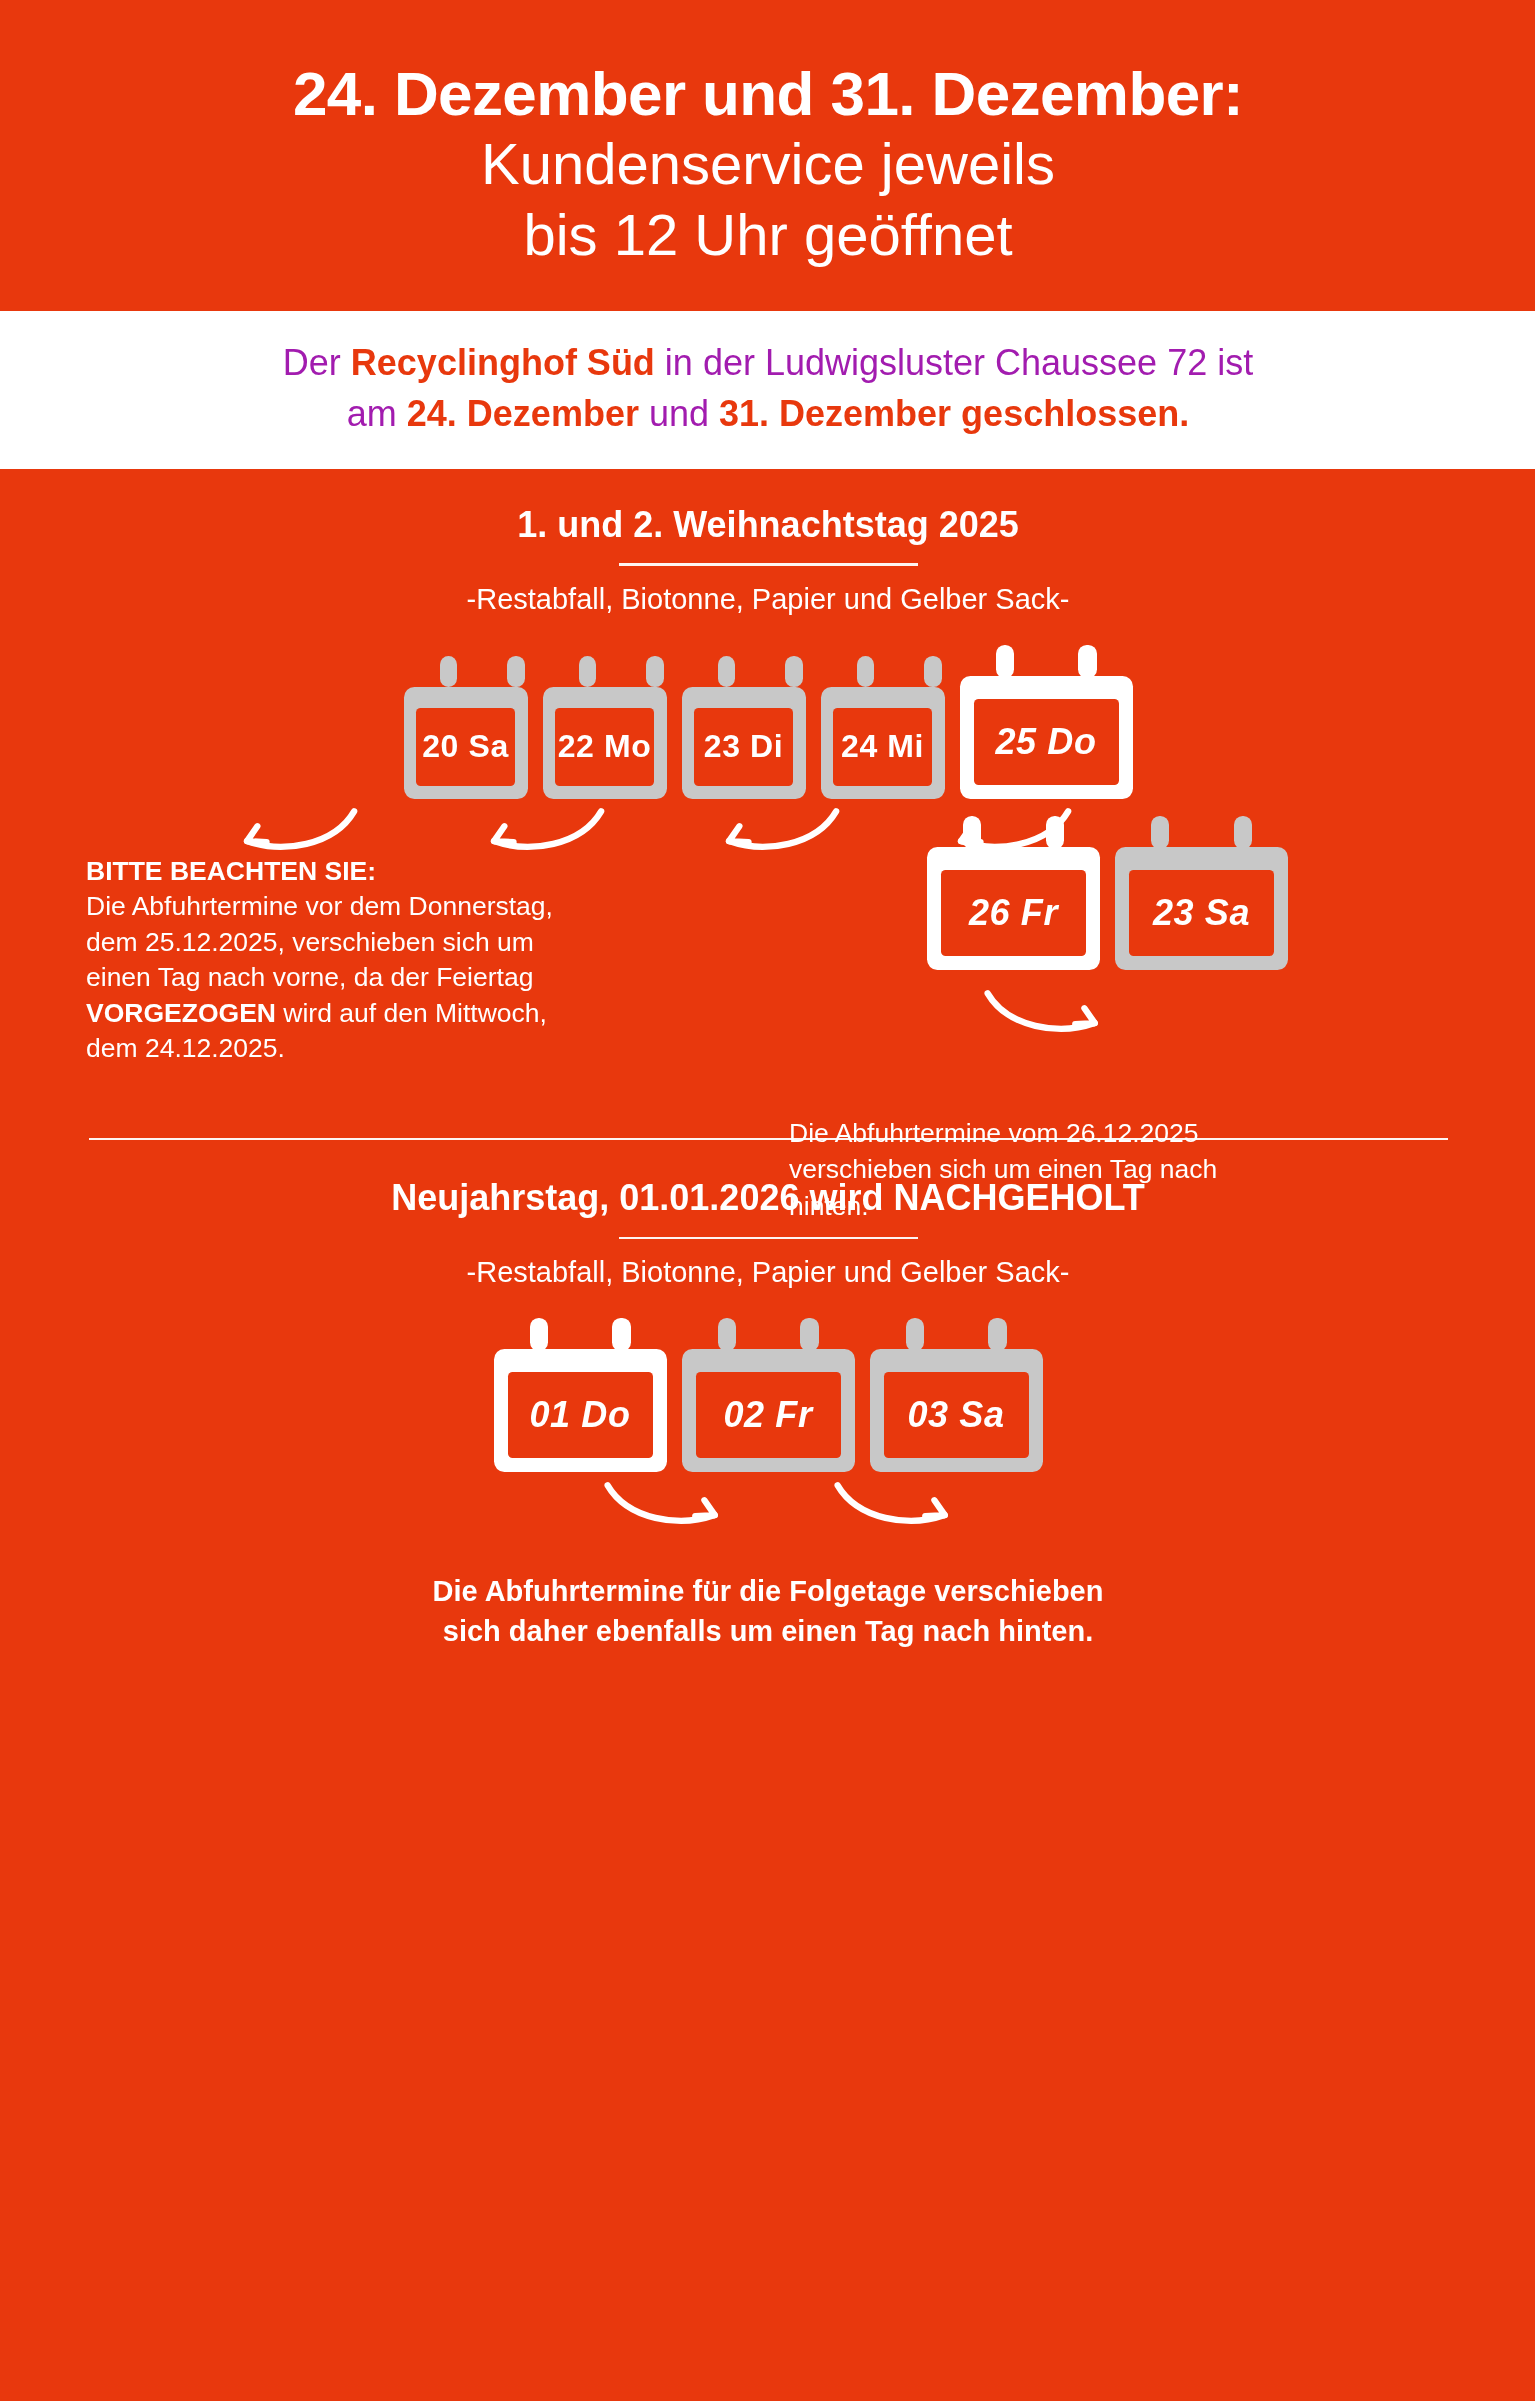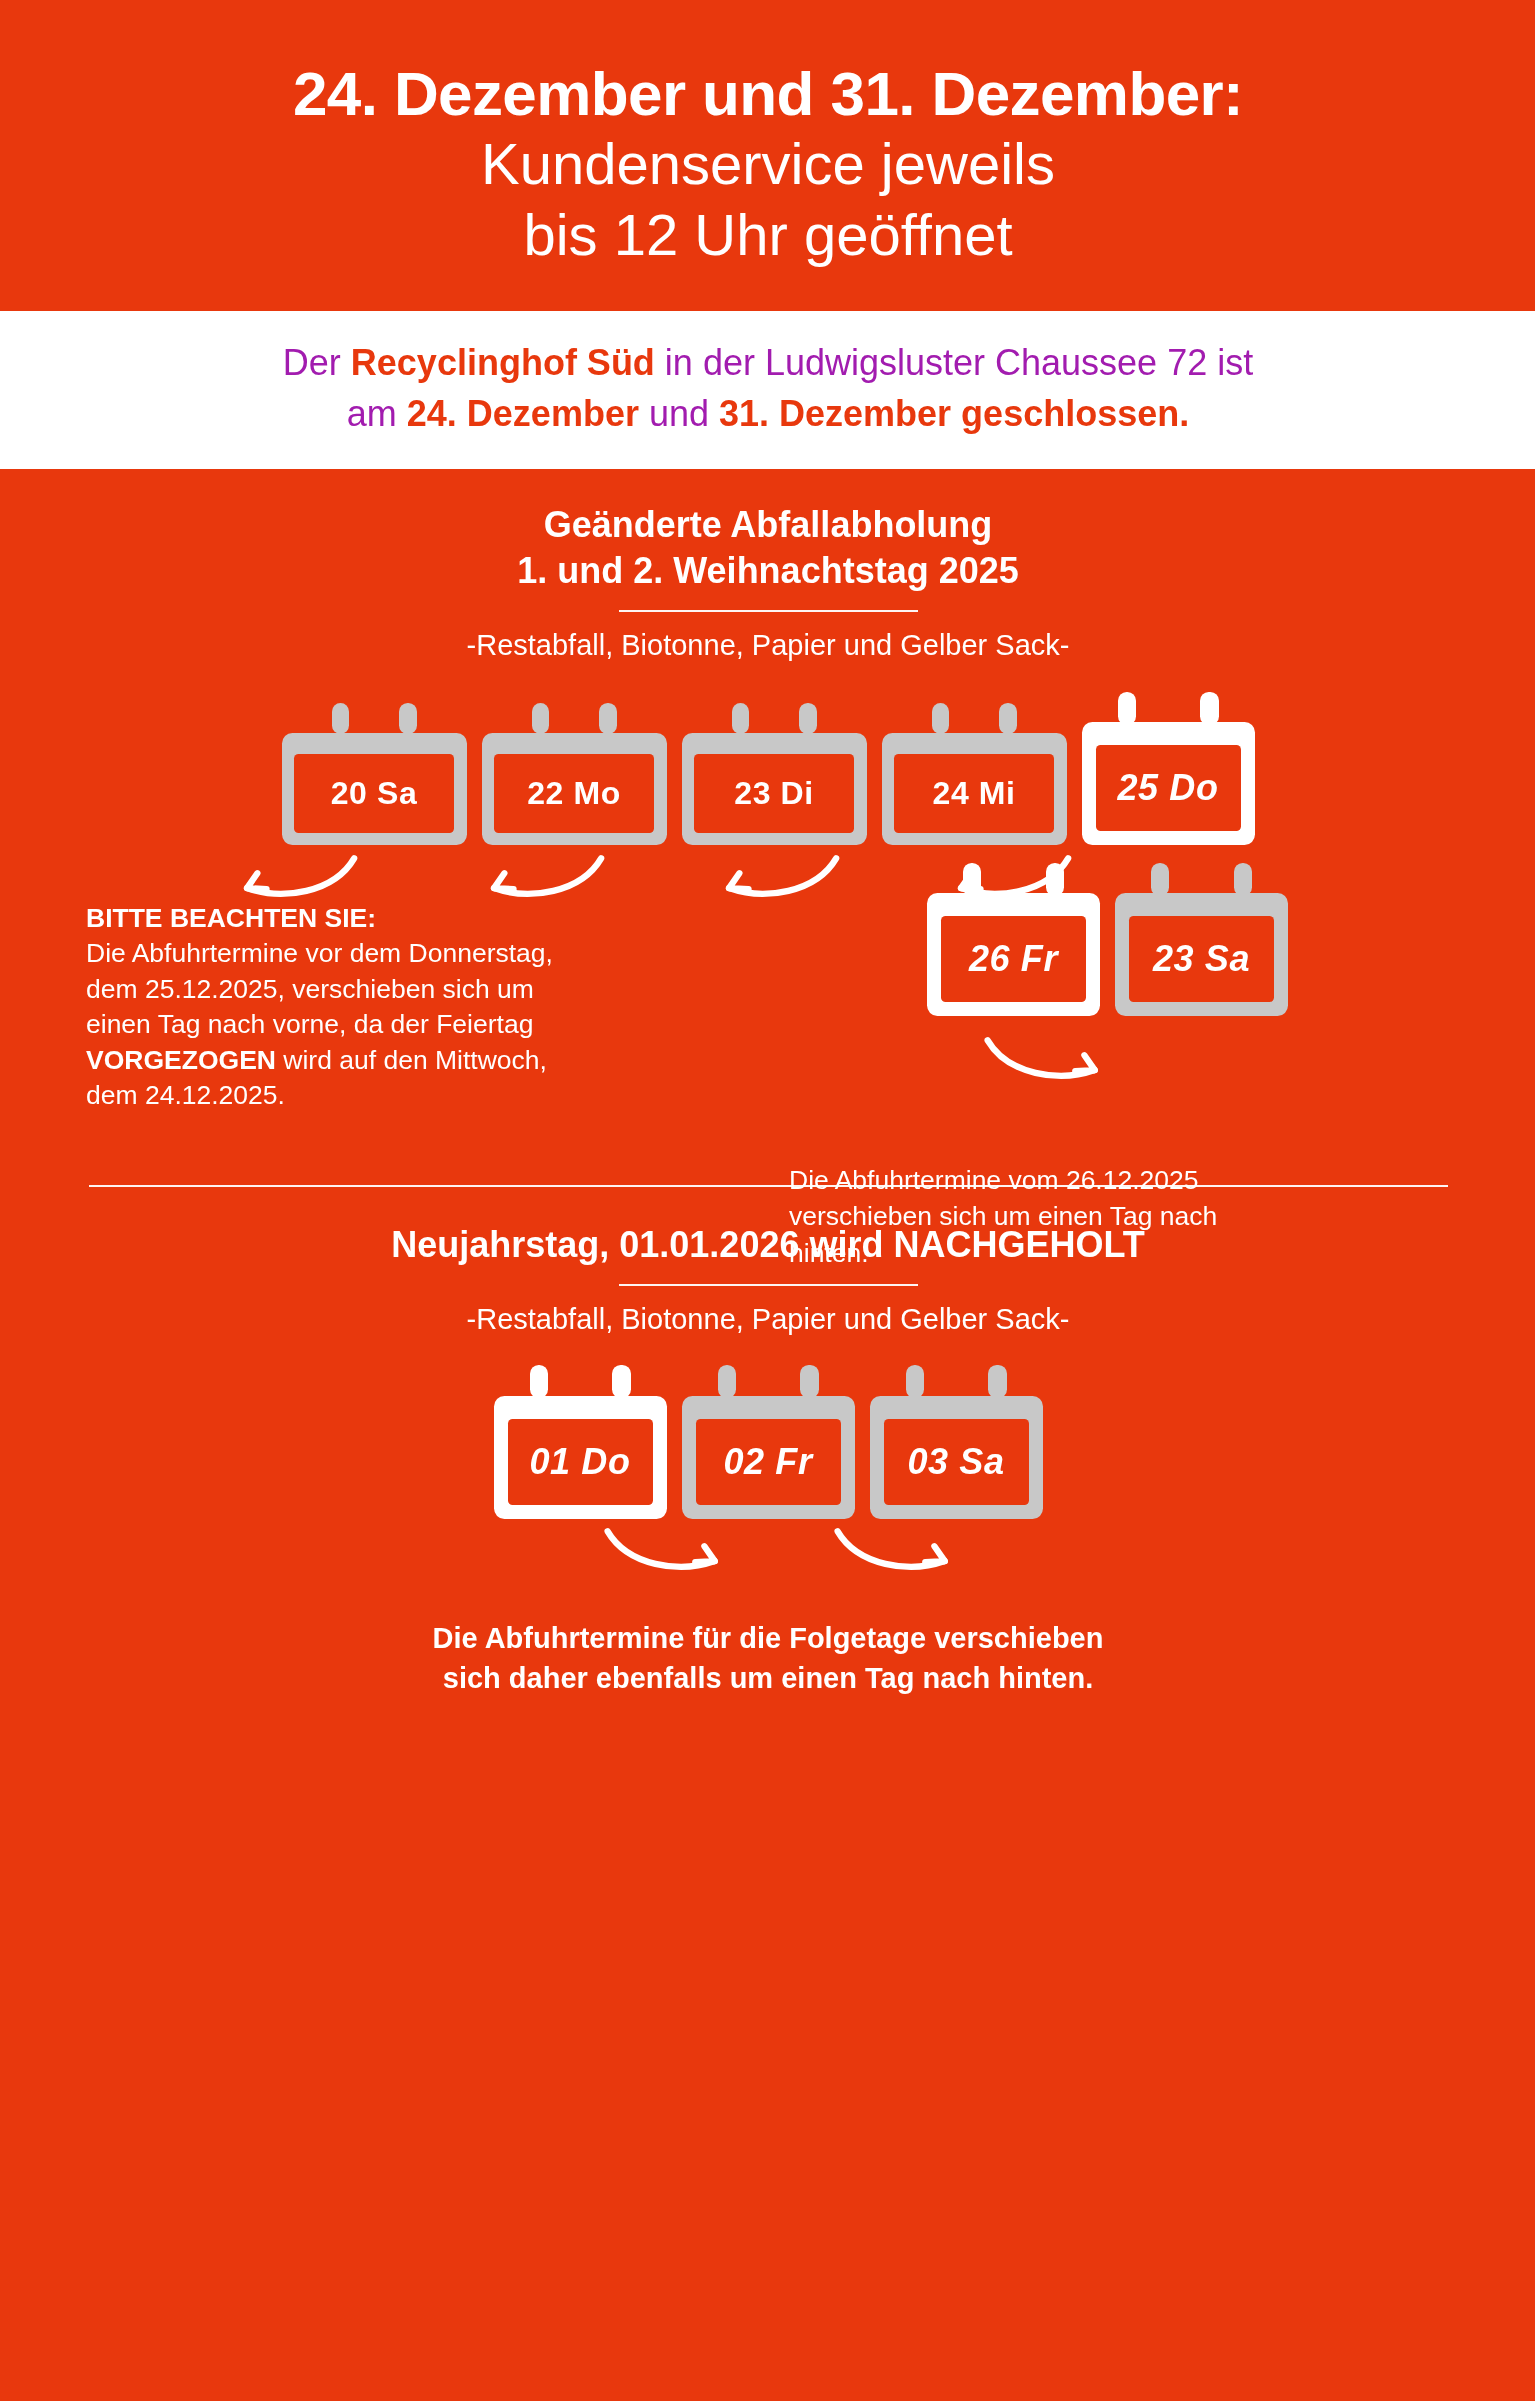--- a/index.html
+++ b/index.html
@@ -70,21 +70,21 @@
   
   .cal-row {
     display: flex;
     justify-content: center;
     align-items: flex-end;
     gap: 15px;
     margin-top: 26.5px;
   }
   .cal {
     position: relative;
-    width: 185px;
+    width: 124px;
   }
   .cal .rings {
     position: relative;
     height: 25px;
     margin: 0 auto;
     width: 157px;
   }
   .cal .ring {
     position: absolute;
     top: 0;
@@ -196,21 +196,20 @@
     <span class="light">Der </span><b>Recyclinghof Süd</b><span class="light"> in der Ludwigsluster Chaussee 72 ist</span>
   </div>
   <div>
     <span class="light">am </span><b>24. Dezember</b><span class="light"> und </span><b>31. Dezember geschlossen.</b>
   </div>
 </div>
 
 <div class="body-area">
 
   <div>
-    <div class="sect-title">Geänderte Abfallabholung</div>
     <div class="sect-title">1. und 2. Weihnachtstag 2025</div>
     <div class="rule"></div>
     <div class="sub-line">-Restabfall, Biotonne, Papier und Gelber Sack-</div>
 
     <div class="cal-row">
       <div class="cal">
         <div class="rings">
             <span class="ring l"></span>
             <span class="ring r"></span>
           </div>

